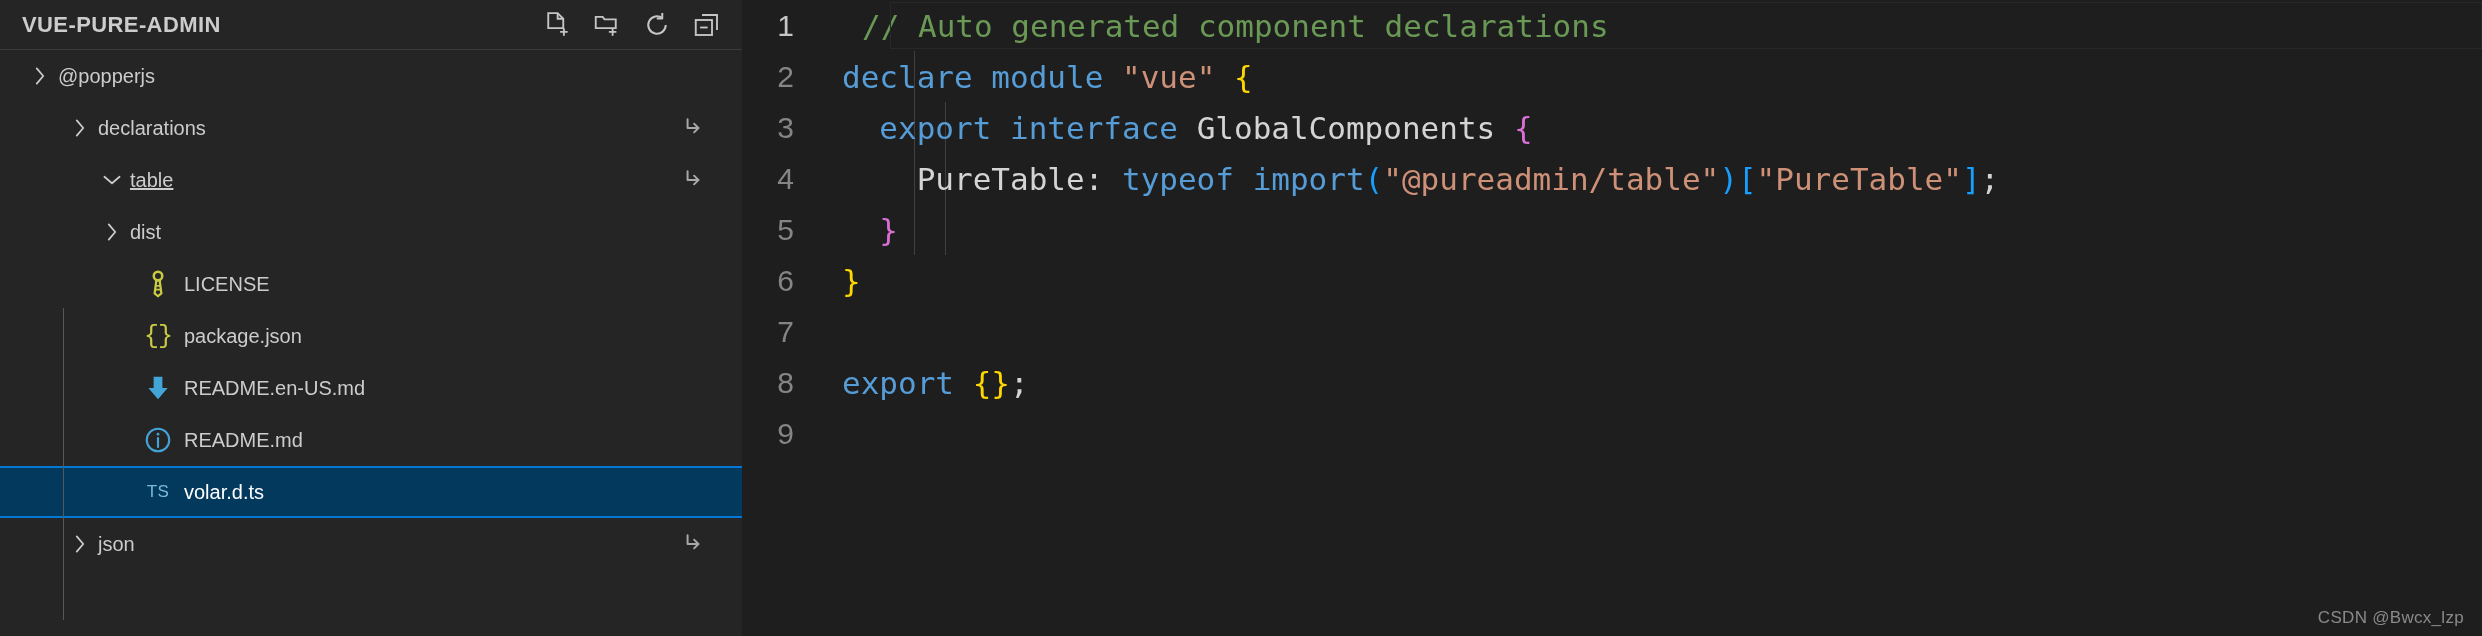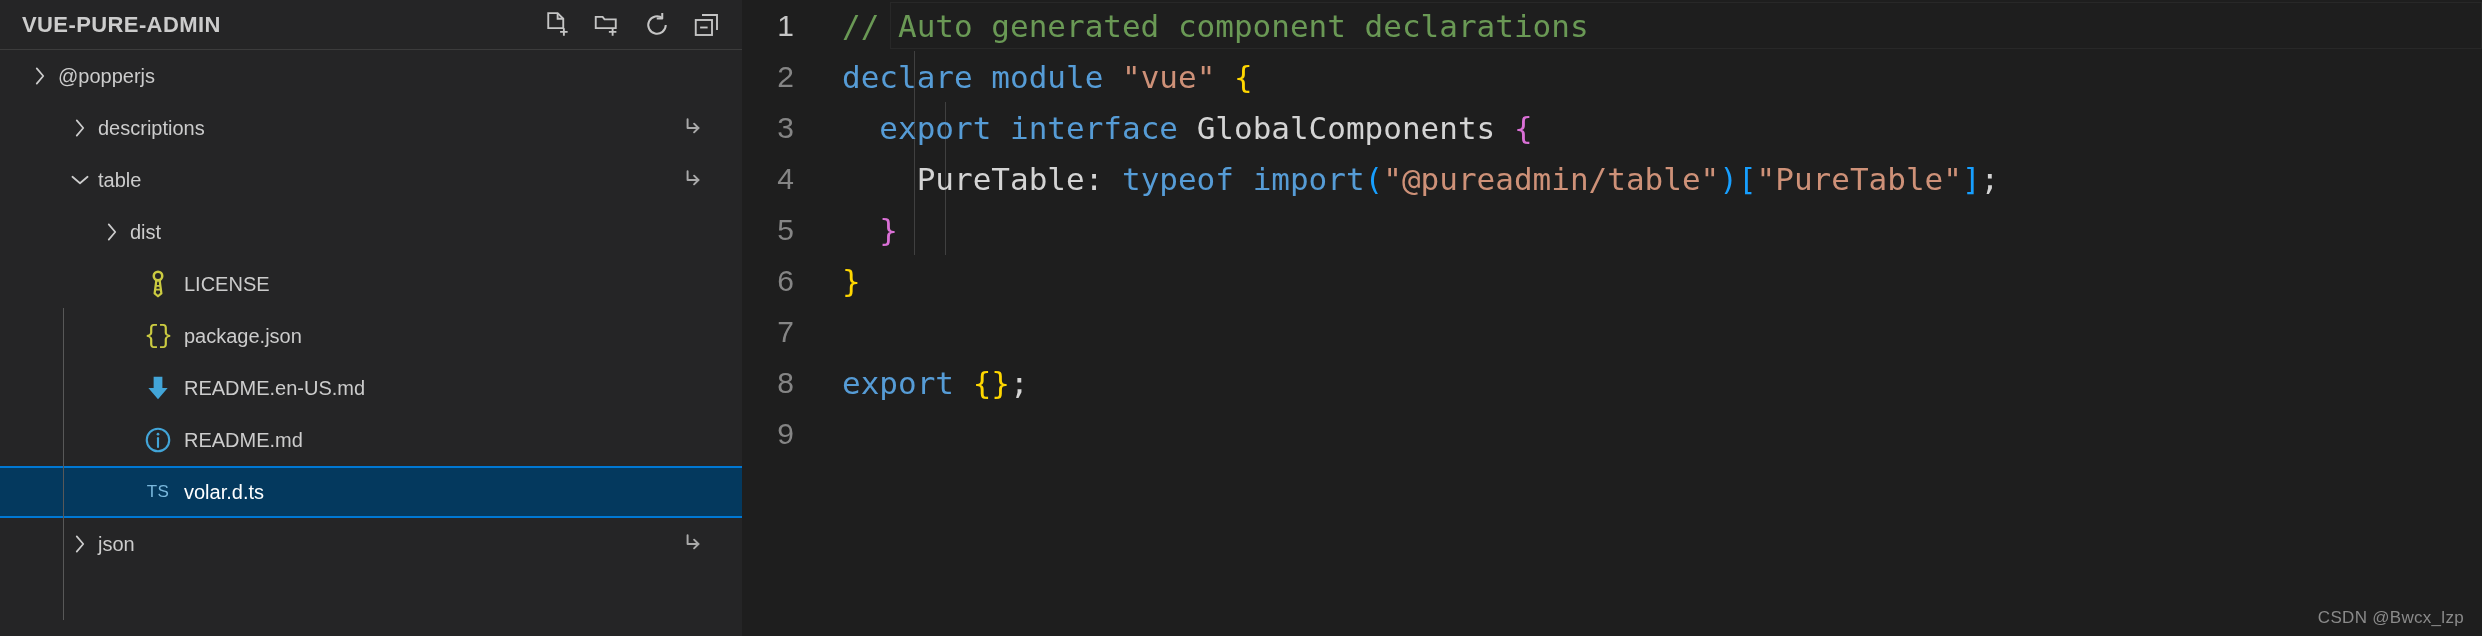--- a/index.html
+++ b/index.html
@@ -186,21 +186,21 @@
 
   
   .editor-guide {
     position: absolute;
     width: 1px;
     background: #404040;
     z-index: 0;
   }
 
   
-  .c-comment  { color: #6a9955; }
+  .c-comment  { color: #6a9955; margin-left: 20px; }
   .c-keyword  { color: #569cd6; }
   .c-string   { color: #ce9178; }
   .c-type     { color: #d4d4d4; }
   .c-plain    { color: #d4d4d4; }
   .c-punct    { color: #d4d4d4; }
   .br-yellow  { color: #ffd700; }
   .br-magenta { color: #da70d6; }
   .br-blue    { color: #179fff; }
 
   .watermark {
@@ -267,29 +267,29 @@
               </svg>
             </div>
             <span class="row-label">@popperjs</span>
           </div>
           <div class="tree-row" style="padding-left: 62px;">
             <div class="twisty">
               <svg width="26" height="26" viewBox="0 0 24 24" fill="none" stroke="currentColor" stroke-width="1.6" stroke-linecap="round" stroke-linejoin="round">
                 <path d="M9 5 l6 7 l-6 7"></path>
               </svg>
             </div>
-            <span class="row-label">descriptions</span>
+            <span class="row-label">declarations</span>
             <span class="row-symlink">
               <svg width="26" height="26" viewBox="0 0 24 24" fill="none" stroke="currentColor" stroke-width="1.8" stroke-linecap="round" stroke-linejoin="round">
                 <path d="M7 4 v8 h10"></path>
                 <path d="M13 8 l4 4 l-4 4"></path>
               </svg>
             </span>
           </div>
-          <div class="tree-row" style="padding-left: 62px;">
+          <div class="tree-row" style="padding-left: 94px; text-decoration: underline;">
             <div class="twisty">
               <svg width="26" height="26" viewBox="0 0 24 24" fill="none" stroke="currentColor" stroke-width="1.6" stroke-linecap="round" stroke-linejoin="round">
                 <path d="M5 9 l7 6 l7 -6"></path>
               </svg>
             </div>
             <span class="row-label">table</span>
             <span class="row-symlink">
               <svg width="26" height="26" viewBox="0 0 24 24" fill="none" stroke="currentColor" stroke-width="1.8" stroke-linecap="round" stroke-linejoin="round">
                 <path d="M7 4 v8 h10"></path>
                 <path d="M13 8 l4 4 l-4 4"></path>

